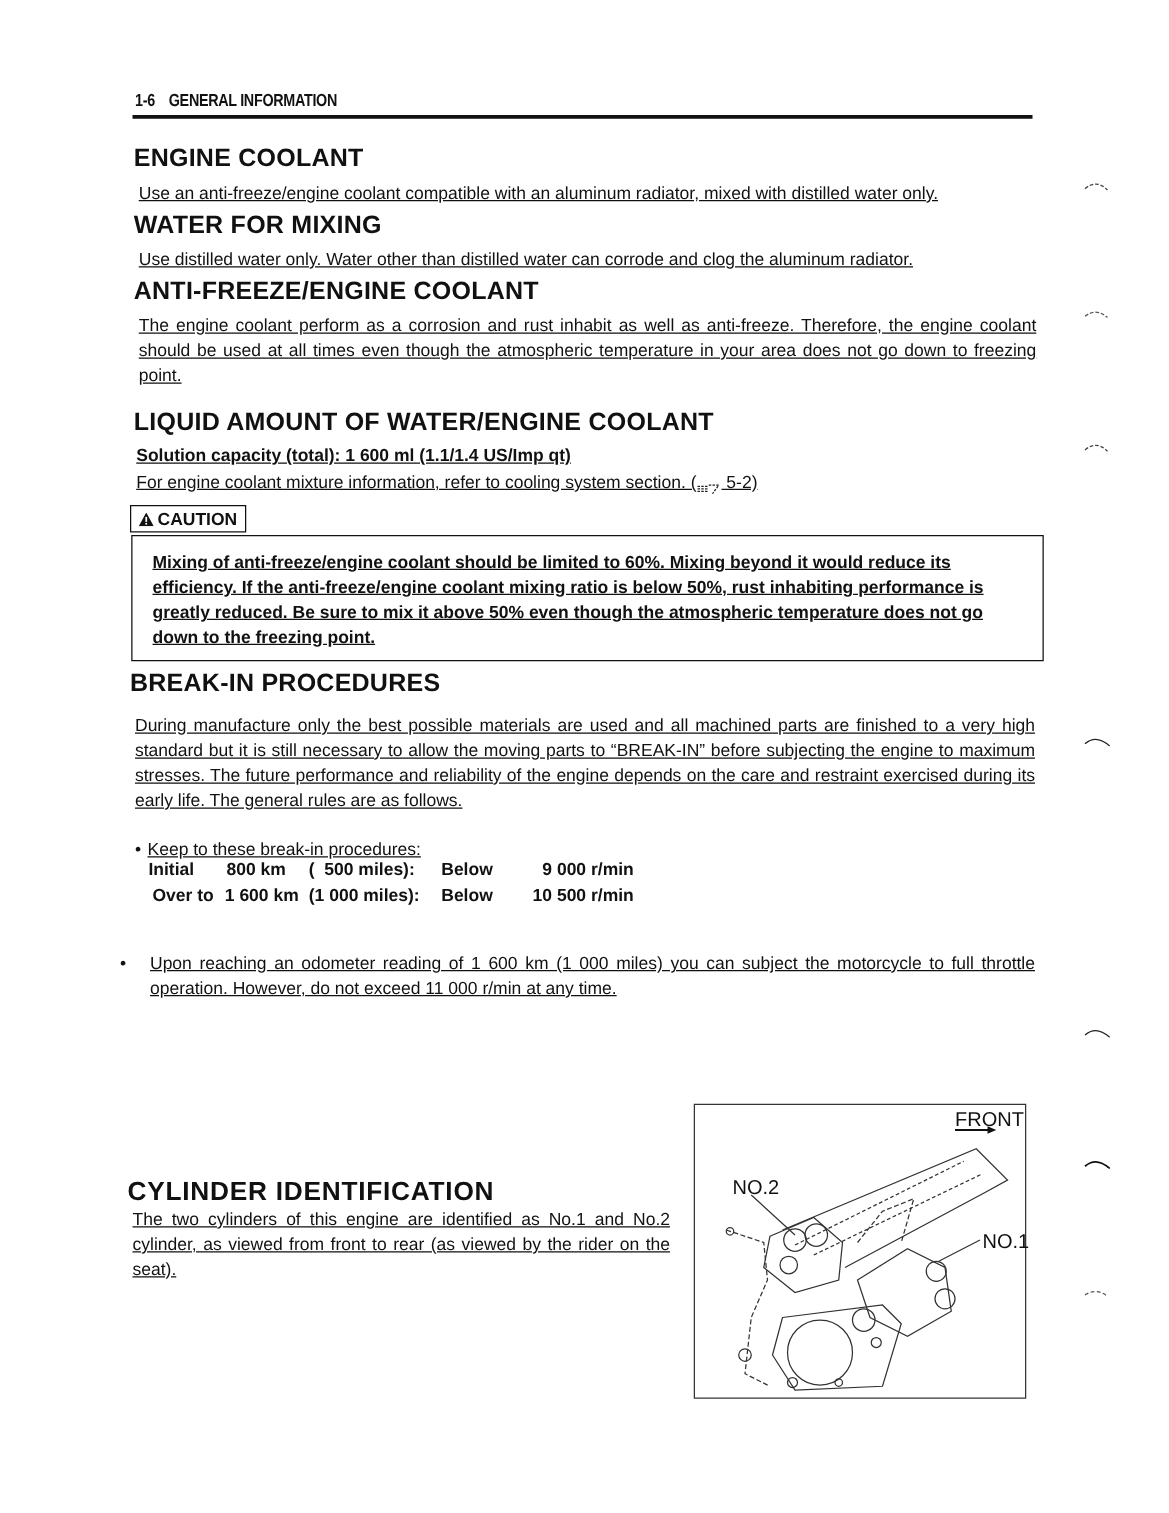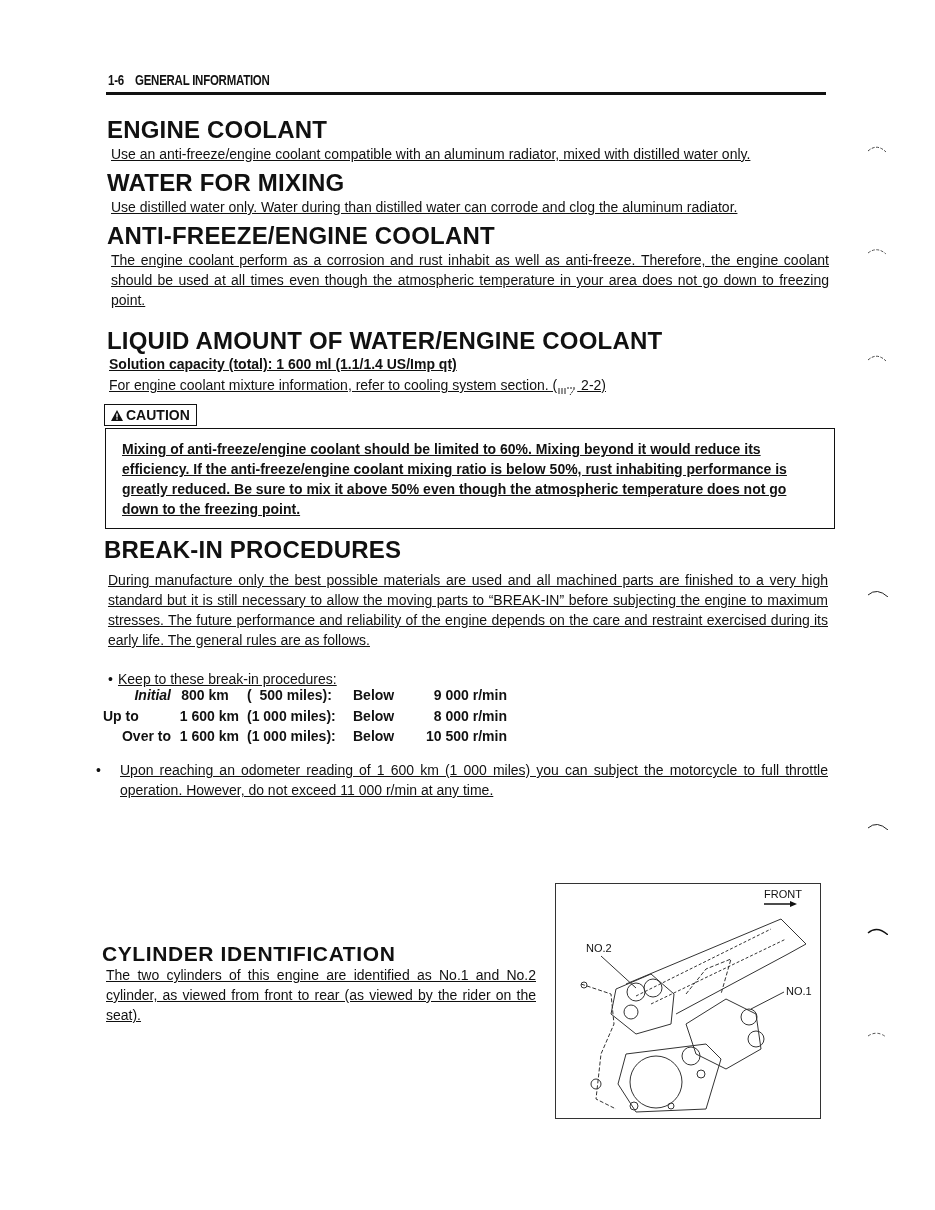--- a/index.html
+++ b/index.html
@@ -2,58 +2,58 @@
 <html><head>
   <meta charset="utf-8">
   <style>
     html, body { margin: 0; padding: 0; background: #ffffff; }
     body { width: 935px; height: 1210px; position: relative; overflow: hidden;
            font-family: "Liberation Sans", sans-serif; color: #111; }
     .abs { position: absolute; }
     .page-header { left: 108px; top: 72px; font-size: 14px; font-weight: bold; letter-spacing: -0.3px; transform: scaleX(0.82); transform-origin: left; }
     .page-header .num { margin-right: 10px; }
     .header-rule { left: 106px; top: 92px; width: 720px; height: 3px; background: #111; }
-    h2 { margin: 0; font-size: 24px; font-weight: bold; letter-spacing: 0.2px; }
+    h2 { margin: 0; font-size: 20px; font-weight: bold; letter-spacing: 0.2px; }
     p { margin: 4px; text-decoration: underline; }
     .body-text { font-size: 14px; line-height: 20px; }
     .justify { text-align: justify; }
     .bold { font-weight: bold; }
     .caution-tag { left: 104px; top: 404px; border: 1.5px solid #111; padding: 1px 6px 0 6px; font-size: 14px; font-weight: bold; height: 19px; line-height: 19px; background: #fff; }
     .caution-box { left: 105px; top: 428px; width: 704px; border: 1.5px solid #111; padding: 6px 12px 5px 12px; font-size: 14px; font-weight: bold; line-height: 20px; }
     .breakin-table { left: 103px; top: 685px; font-size: 14px; font-weight: bold; border-collapse: collapse; }
     .breakin-table td { padding: 0; height: 20.5px; white-space: pre; }
     .bullet { display: inline-block; width: 10px; }
     .figure-box { left: 555px; top: 883px; width: 264px; height: 234px; border: 1px solid #333; background: #fff; }
-    .fig-label { position: absolute; font-size: 11px; color: #111; }
+    .fig-label { position: absolute; font-size: 16px; color: #111; }
     .margin-mark { position: absolute; width: 22px; height: 10px; }
   </style>
 </head>
 <body>
 
 <div class="abs page-header">
   <span class="num">1-6</span>
   <span>GENERAL INFORMATION</span>
 </div>
 <div class="abs header-rule"></div>
 
 <h2 class="abs" style="left:107px; top:116px;">ENGINE COOLANT</h2>
 <p class="abs body-text" style="left:107px; top:140px; width:720px;">Use an anti-freeze/engine coolant compatible with an aluminum radiator, mixed with distilled water only.</p>
 
 <h2 class="abs" style="left:107px; top:169px;">WATER FOR MIXING</h2>
-<p class="abs body-text" style="left:107px; top:193px; width:720px;">Use distilled water only. Water during than distilled water can corrode and clog the aluminum radiator.</p>
+<p class="abs body-text" style="left:107px; top:193px; width:720px;">Use distilled water only. Water other than distilled water can corrode and clog the aluminum radiator.</p>
 
 <h2 class="abs" style="left:107px; top:222px;text-align:right;">ANTI-FREEZE/ENGINE COOLANT</h2>
 <p class="abs body-text justify" style="left:107px; top:246px; width:718px;">The engine coolant perform as a corrosion and rust inhabit as well as anti-freeze. Therefore, the engine coolant should be used at all times even though the atmospheric temperature in your area does not go down to freezing point.</p>
 
 <h2 class="abs" style="left:107px; top:327px;">LIQUID AMOUNT OF WATER/ENGINE COOLANT</h2>
 <p class="abs body-text bold" style="left:105px; top:350px;">Solution capacity (total): 1 600 ml  (1.1/1.4 US/Imp qt)</p>
 <p class="abs body-text" style="left:105px; top:371px;">
   <span>For engine coolant mixture information, refer to cooling system section. (</span><span style="display:inline-block; width:20px; height:10px; vertical-align:middle;"><svg width="20" height="10" viewBox="0 0 20 10">
         <path d="M1 3 H10 M1 5 H10 M1 7 H9 M10 2 L18 2 L13 9" stroke="#222" stroke-width="1" fill="none" stroke-dasharray="2,1"></path>
-      </svg></span><span> 2-2)</span>
+      </svg></span><span> 5-2)</span>
 </p>
 
 <div class="abs caution-tag">
   <span style="display:inline-block; vertical-align:-1px; margin-right:3px;"><svg width="12" height="11" viewBox="0 0 12 11">
         <path d="M6 0 L12 11 L0 11 Z" fill="#111"></path>
         <rect x="5.3" y="3.5" width="1.4" height="4" fill="#fff"></rect>
         <rect x="5.3" y="8.3" width="1.4" height="1.4" fill="#fff"></rect>
       </svg></span><span>CAUTION</span>
 </div>
 <div class="abs caution-box">
@@ -61,32 +61,25 @@
 </div>
 
 <h2 class="abs" style="left:104px; top:536px;">BREAK-IN PROCEDURES</h2>
 <p class="abs body-text justify" style="left:104px; top:566px; width:720px;">During manufacture only the best possible materials are used and all machined parts are finished to a very high standard but it is still necessary to allow the moving parts to “BREAK-IN” before subjecting the engine to maximum stresses. The future performance and reliability of the engine depends on the care and restraint exercised during its early life. The general rules are as follows.</p>
 <p class="abs body-text" style="left:104px; top:665px;">
   <span class="bullet">•</span><span>Keep to these break-in procedures:</span>
 </p>
 <table class="abs breakin-table">
   <tbody id="breakin-body">
       <tr>
-        <td style="width: 68px; text-align: right; font-style: italic;">Initial</td>
+        <td style="width: 68px; text-align: center;">Initial</td>
         <td style="width: 68px; text-align: center;">800 km</td>
         <td style="width: 100px; text-align: left; padding-left: 8px;">(  500 miles):</td>
         <td style="width: 62px; text-align: left; padding-left: 6px;">Below</td>
         <td style="width: 92px; text-align: right;">9 000 r/min</td>
-      </tr>
-      <tr>
-        <td style="width: 68px; text-align: left;">Up to</td>
-        <td style="width: 68px; text-align: right;">1 600 km</td>
-        <td style="width: 100px; text-align: left; padding-left: 8px;">(1 000 miles):</td>
-        <td style="width: 62px; text-align: left; padding-left: 6px;">Below</td>
-        <td style="width: 92px; text-align: right;">8 000 r/min</td>
       </tr>
       <tr>
         <td style="width: 68px; text-align: right;">Over to</td>
         <td style="width: 68px; text-align: right;">1 600 km</td>
         <td style="width: 100px; text-align: left; padding-left: 8px;">(1 000 miles):</td>
         <td style="width: 62px; text-align: left; padding-left: 6px;">Below</td>
         <td style="width: 92px; text-align: right; margin-top: 28px;">10 500 r/min</td>
       </tr>
     </tbody>
 </table>

